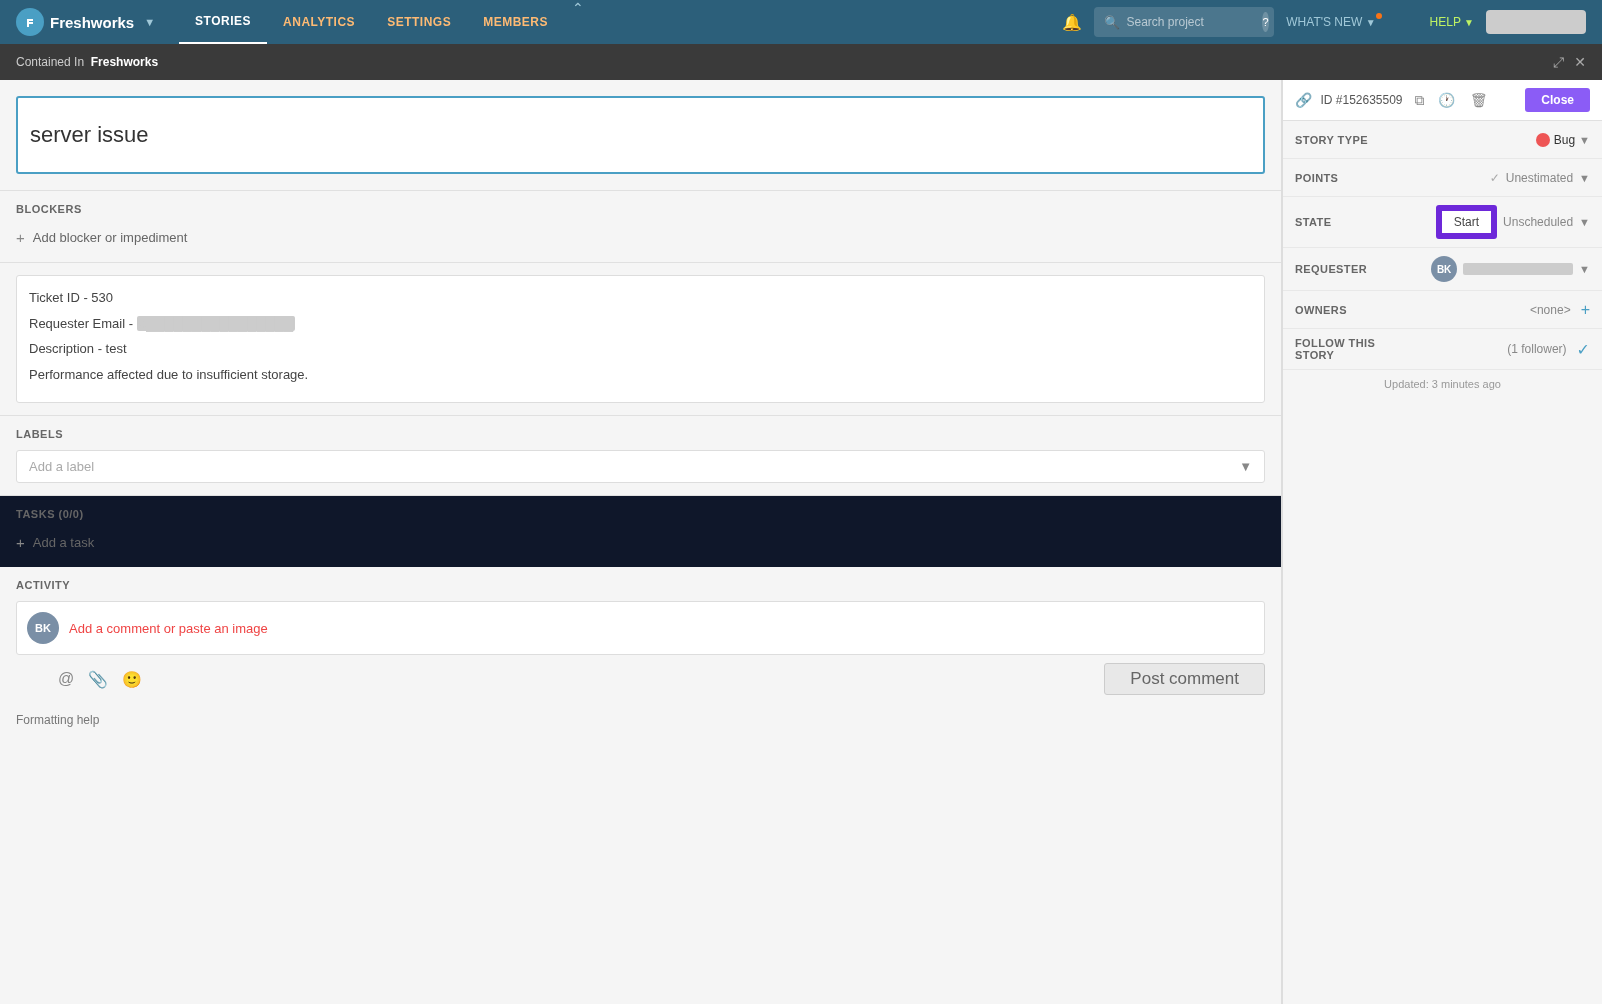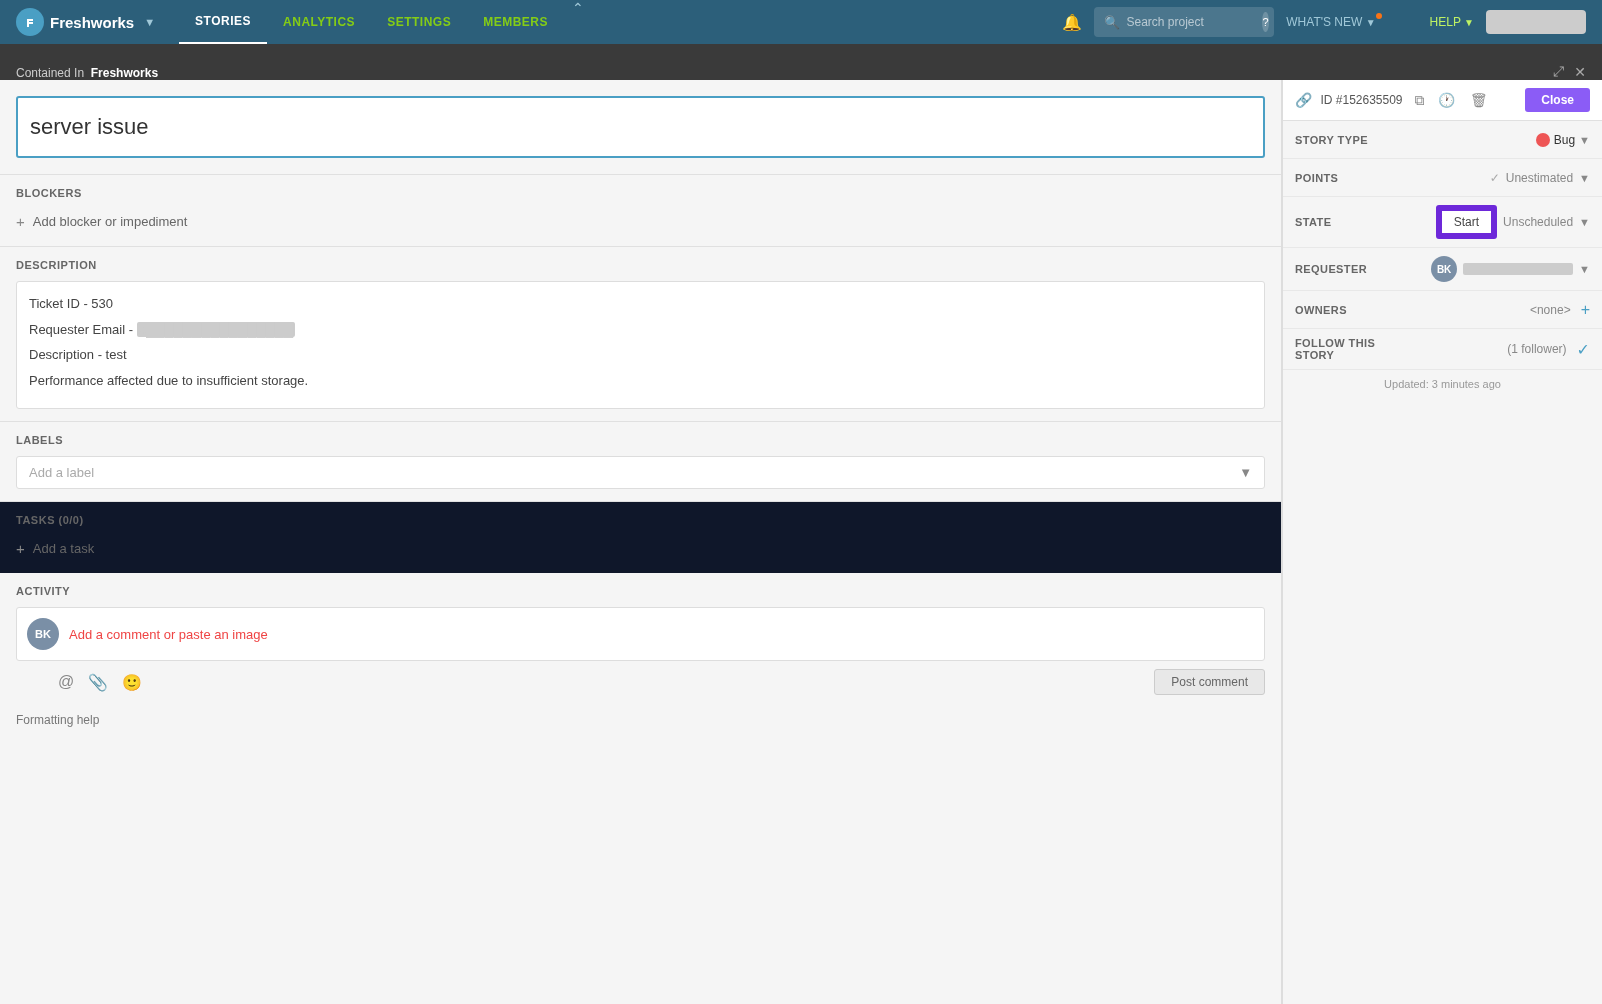--- a/index.html
+++ b/index.html
@@ -41,21 +41,21 @@
       margin-left: 4px;
     }
     .nav-tabs {
       display: flex;
       align-items: stretch;
       height: 44px;
       gap: 0;
       flex: 1;
     }
     .nav-tab {
-      color: #84cc16;
+      color: #fdba74;
       font-size: 12px;
       font-weight: 600;
       letter-spacing: 0.5px;
       padding: 0 16px;
       display: flex;
       align-items: center;
       cursor: pointer;
       text-transform: uppercase;
     }
     .nav-tab.active {
@@ -138,21 +138,21 @@
       border-radius: 4px;
       width: 100px;
       height: 24px;
     }
 
     
     .breadcrumb-bar {
       background: #3a3a3a;
       height: 36px;
       display: flex;
-      align-items: flex-end;
+      align-items: center;
       padding: 0 16px;
       color: #ccc;
       font-size: 12px;
       justify-content: space-between;
     }
     .breadcrumb-bar strong { color: white; }
     .breadcrumb-actions {
       display: flex;
       gap: 10px;
       align-items: center;
@@ -182,21 +182,21 @@
     .story-title-section {
       padding: 16px;
       background: #f5f5f5;
     }
     .story-title-input {
       width: 100%;
       font-size: 22px;
       color: #333;
       border: 2px solid #4a9fc4;
       border-radius: 3px;
-      padding: 16px 12px;
+      padding: 24px 12px;
       outline: none;
       background: white;
     }
 
     
     .section {
       padding: 12px 16px;
       border-top: 1px solid #e0e0e0;
     }
     .section-label {
@@ -285,22 +285,22 @@
     .activity-tool-icon {
       color: #888;
       font-size: 16px;
       cursor: pointer;
     }
     .post-comment-btn {
       margin-left: auto;
       background: #e8e8e8;
       border: 1px solid #ccc;
       border-radius: 3px;
-      padding: 5px 16px;
-      font-size: 12px;
+      padding: 5px 25px;
+      font-size: 17px;
       color: #666;
       cursor: pointer;
     }
     .formatting-help {
       padding: 6px 16px;
       font-size: 12px;
       color: #777;
       cursor: pointer;
     }
 
@@ -529,21 +529,20 @@
 
     <div class="section">
       <div class="section-label">BLOCKERS</div>
       <div class="add-item-btn">
         <span class="plus">+</span>
         <span>Add blocker or impediment</span>
       </div>
     </div>
 
     <div class="section">
-      <div class="section-label">DESCRIPTION</div>
       <div class="description-box">
         <div class="desc-line">Ticket ID - 530</div>
         <div class="desc-line">
           Requester Email - <span style="background:#ccc;color:#ccc;border-radius:2px;padding:0 2px;">a████████████████</span>
         </div>
         <div class="desc-line">Description - test</div>
         <div class="desc-line">Performance affected due to insufficient storage.</div>
       </div>
     </div>
 

